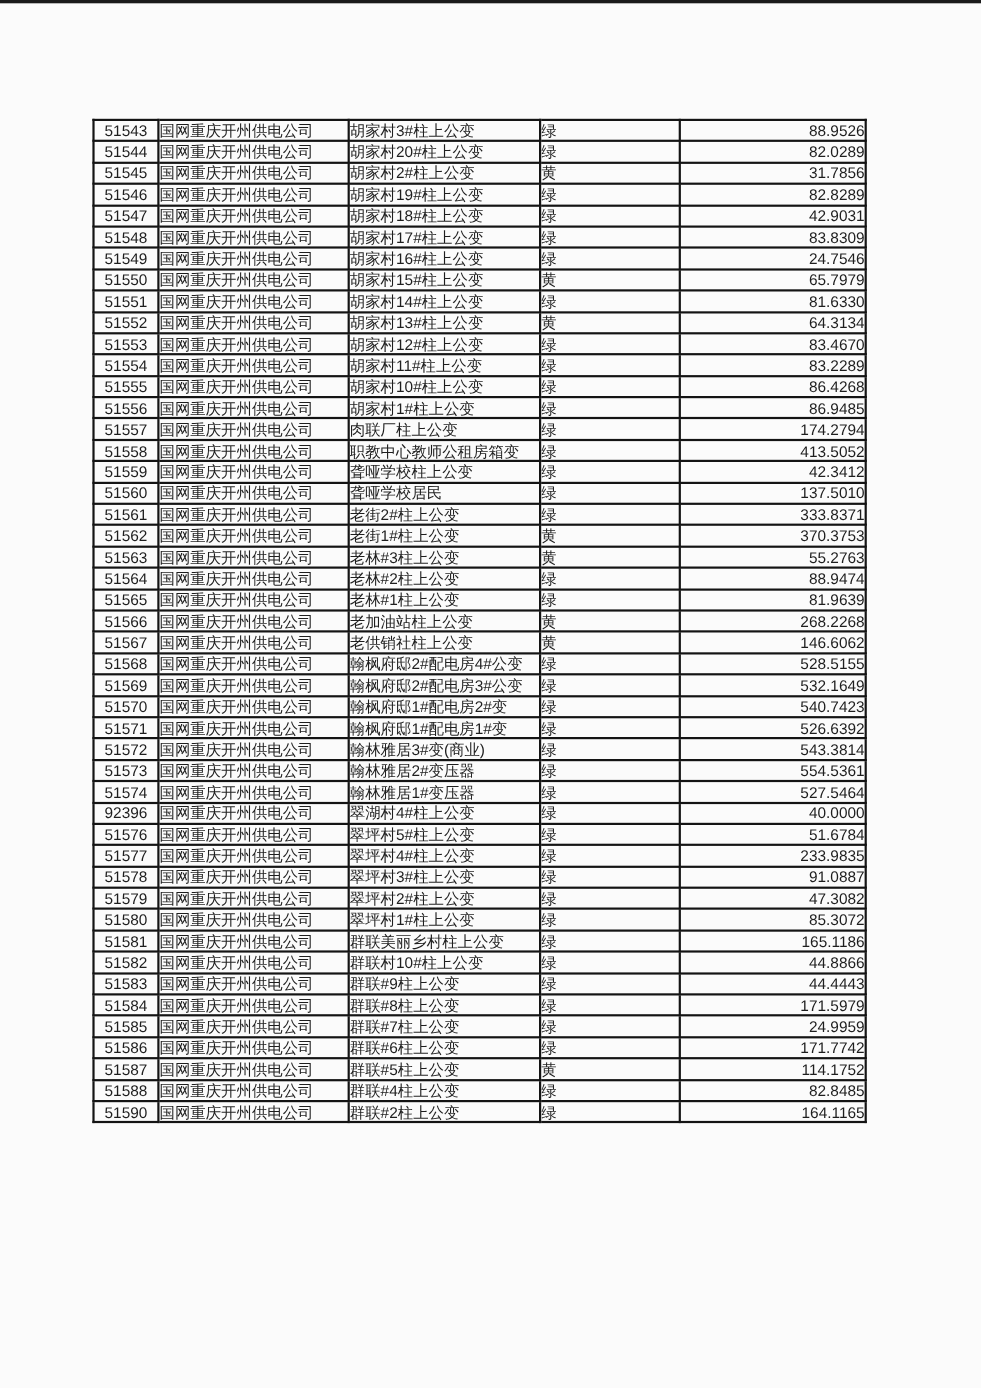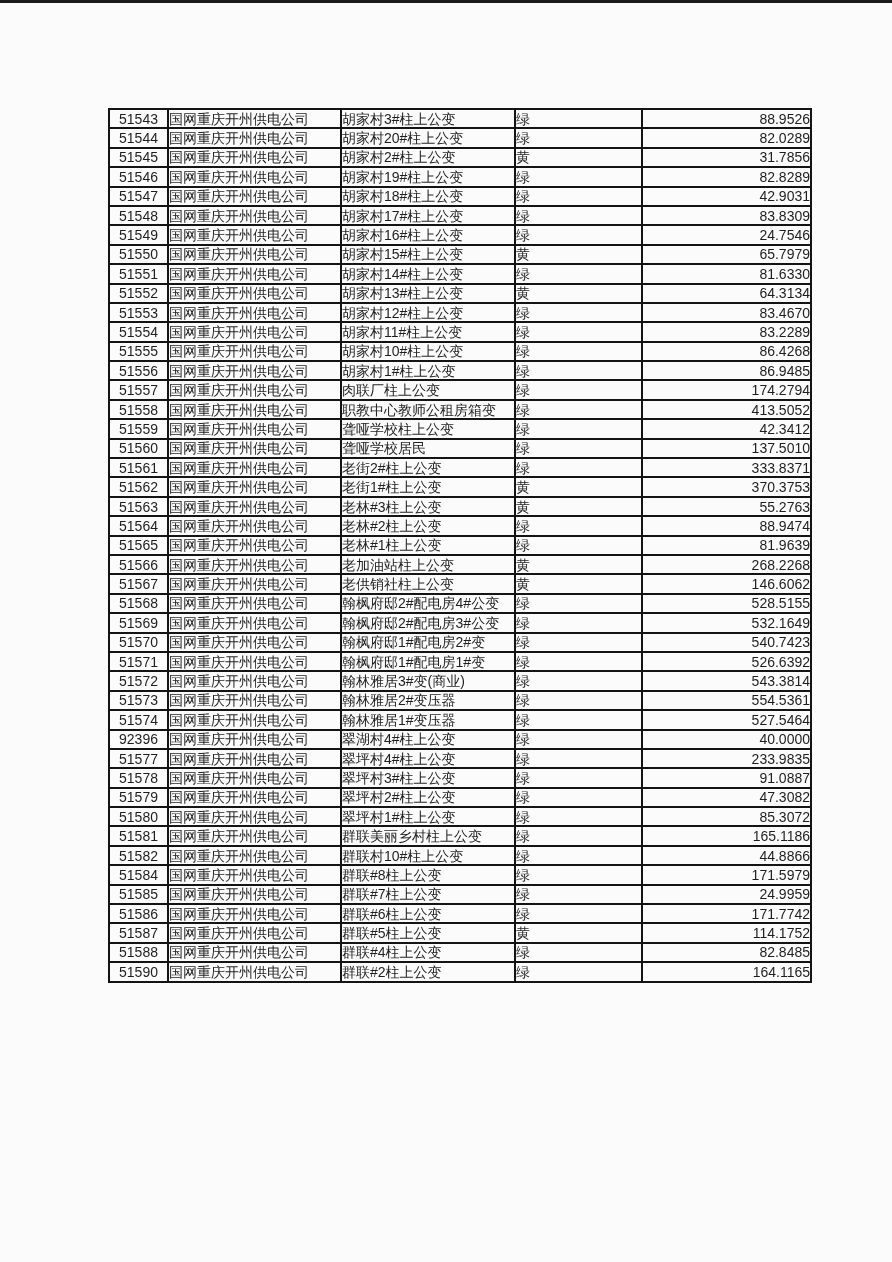--- a/index.html
+++ b/index.html
@@ -13,21 +13,20 @@
   .top-bar {
     position:absolute; left:0; top:0;
     width:892px; height:3px;
     background:#1b1b1b;
   }
   table.sheet {
     position:absolute; left:84px; top:108px;
     border-collapse:collapse;
     table-layout:fixed;
     width:702px;
-    margin-left:24px;
   }
   table.sheet td {
     border:2px solid #141414;
     height:19.4px;
     font-size:14px;
     line-height:1;
     color:#1e1e1e;
     white-space:nowrap;
     overflow:hidden;
     padding:0;
@@ -276,20 +275,27 @@
     <td class="c-val">527.5464</td>
   </tr>
       <tr>
     <td class="c-id">92396</td>
     <td class="c-left">国网重庆开州供电公司</td>
     <td class="c-left">翠湖村4#柱上公变</td>
     <td class="c-left">绿</td>
     <td class="c-val">40.0000</td>
   </tr>
       <tr>
+    <td class="c-id">51576</td>
+    <td class="c-left">国网重庆开州供电公司</td>
+    <td class="c-left">翠坪村5#柱上公变</td>
+    <td class="c-left">绿</td>
+    <td class="c-val">51.6784</td>
+  </tr>
+      <tr>
     <td class="c-id">51577</td>
     <td class="c-left">国网重庆开州供电公司</td>
     <td class="c-left">翠坪村4#柱上公变</td>
     <td class="c-left">绿</td>
     <td class="c-val">233.9835</td>
   </tr>
       <tr>
     <td class="c-id">51578</td>
     <td class="c-left">国网重庆开州供电公司</td>
     <td class="c-left">翠坪村3#柱上公变</td>
@@ -316,20 +322,27 @@
     <td class="c-left">群联美丽乡村柱上公变</td>
     <td class="c-left">绿</td>
     <td class="c-val">165.1186</td>
   </tr>
       <tr>
     <td class="c-id">51582</td>
     <td class="c-left">国网重庆开州供电公司</td>
     <td class="c-left">群联村10#柱上公变</td>
     <td class="c-left">绿</td>
     <td class="c-val">44.8866</td>
+  </tr>
+      <tr>
+    <td class="c-id">51583</td>
+    <td class="c-left">国网重庆开州供电公司</td>
+    <td class="c-left">群联#9柱上公变</td>
+    <td class="c-left">绿</td>
+    <td class="c-val">44.4443</td>
   </tr>
       <tr>
     <td class="c-id">51584</td>
     <td class="c-left">国网重庆开州供电公司</td>
     <td class="c-left">群联#8柱上公变</td>
     <td class="c-left">绿</td>
     <td class="c-val">171.5979</td>
   </tr>
       <tr>
     <td class="c-id">51585</td>

